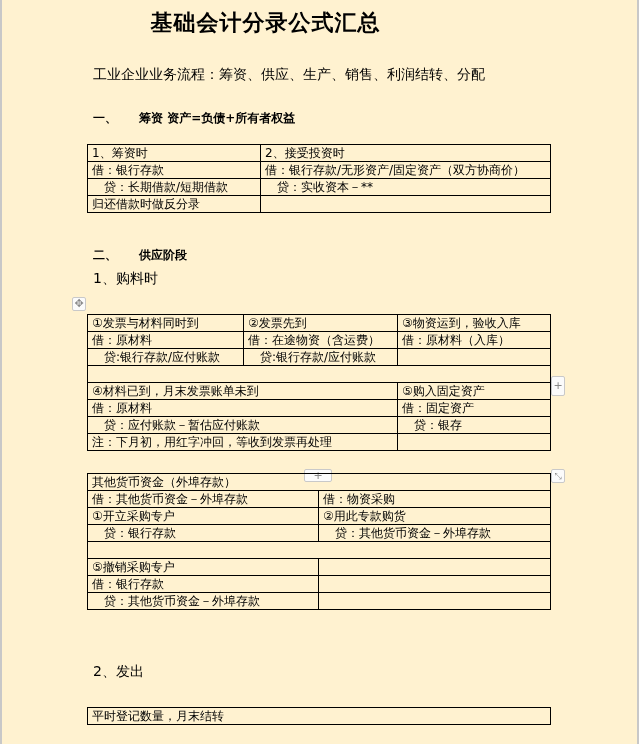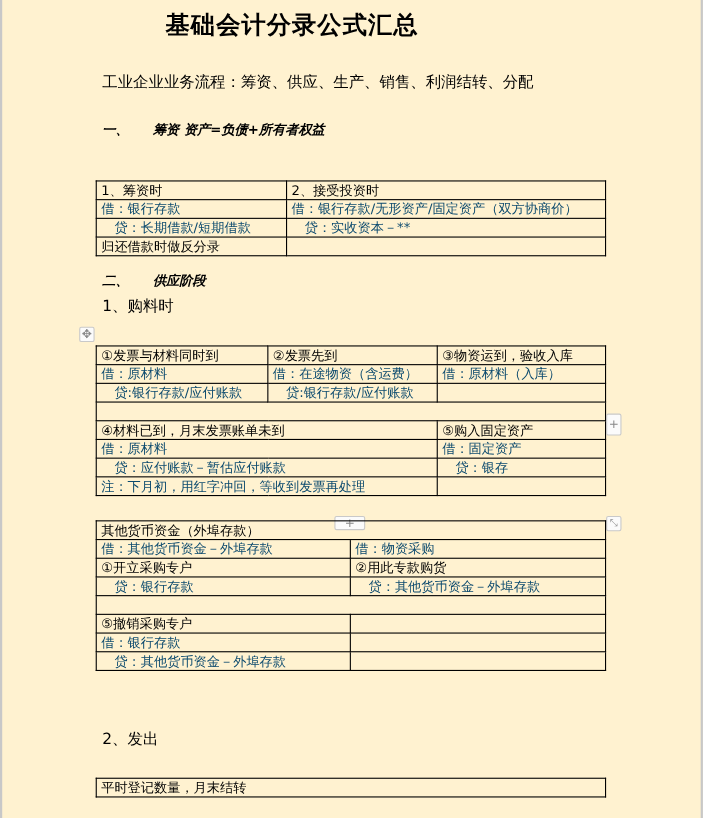--- a/index.html
+++ b/index.html
@@ -15,35 +15,35 @@
   .title {
     position: absolute; left: 0; width: 531px; top: 8px; text-align: center;
     font-family: "DejaVu Serif", "Liberation Serif", serif;
     font-size: 22px; font-weight: bold; letter-spacing: 1px;
   }
   .flow {
     position: absolute; left: 93px; top: 66px;
     font-size: 14px;
   }
   .h1 {
-    position: absolute; left: 93px; font-size: 12px; font-weight: bold; font-style: italic;
+    position: absolute; left: 93px; font-size: 12px; font-weight: bold;
   }
   .h1 .num { display: inline-block; width: 46px; }
   .h2 {
     position: absolute; left: 93px; font-size: 14px;
   }
   table {
     position: absolute; border-collapse: collapse; table-layout: fixed;
     font-size: 12px;
   }
   td {
     border: 1px solid #000; padding: 0 4px; height: 16px; line-height: 16px;
     white-space: nowrap; overflow: hidden; vertical-align: middle;
   }
-  .red { color: #0c4a6e; }
+  .red { color: #000000; }
   .ind2 { padding-left: 30px; }
   .ind1 { padding-left: 16px; }
   .sm { font-size: 12px; }
   .handle {
     position: absolute; background: #fbfbfb; border: 1px solid #c9c9c9; border-radius: 2px;
     color: #888; font-size: 11px; text-align: center; box-sizing: border-box;
   }
 </style>
 </head>
 <body>
@@ -51,21 +51,21 @@
 <div class="edge-left"></div>
 <div class="edge-right"></div>
 
 <div class="title">基础会计分录公式汇总</div>
 <div class="flow">工业企业业务流程：筹资、供应、生产、销售、利润结转、分配</div>
 
 <div class="h1" style="top:110px;">
   <span class="num">一、</span><span>筹资 资产=负债+所有者权益</span>
 </div>
 
-<table style="left:87px; top:144px; width:463px;margin-top:20px;">
+<table style="left:87px; top:144px; width:463px;">
   <colgroup>
       <col style="width:173px">
       <col style="width:290px">
     </colgroup>
   <tbody>
       <tr>
     <td>1、筹资时</td>
     <td>2、接受投资时</td>
   </tr>
   <tr>

